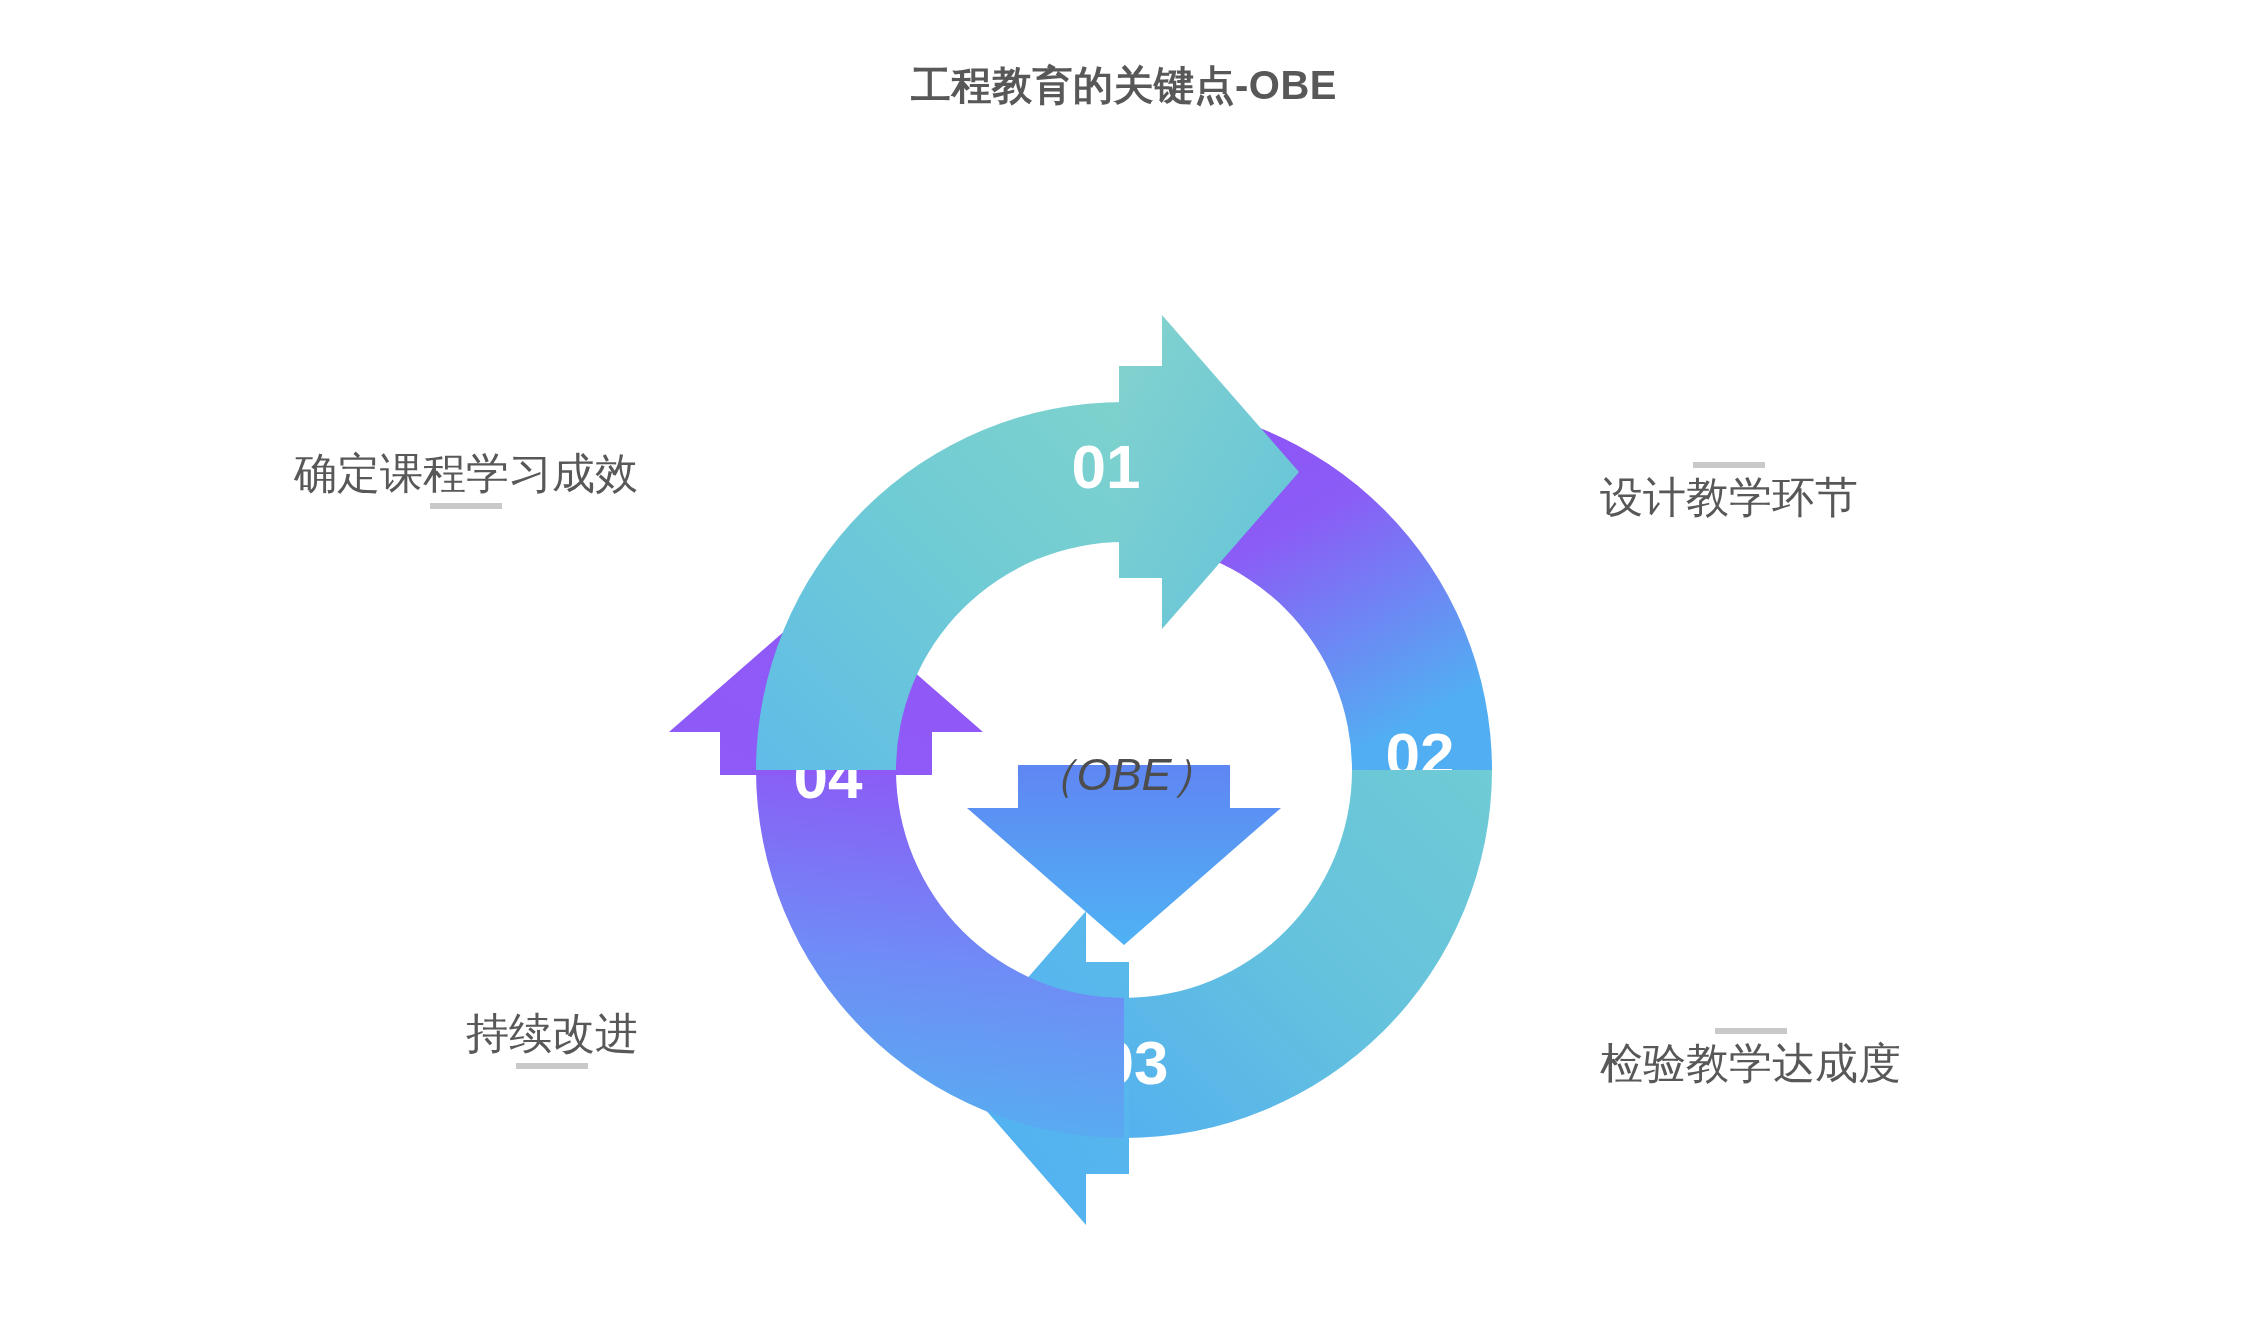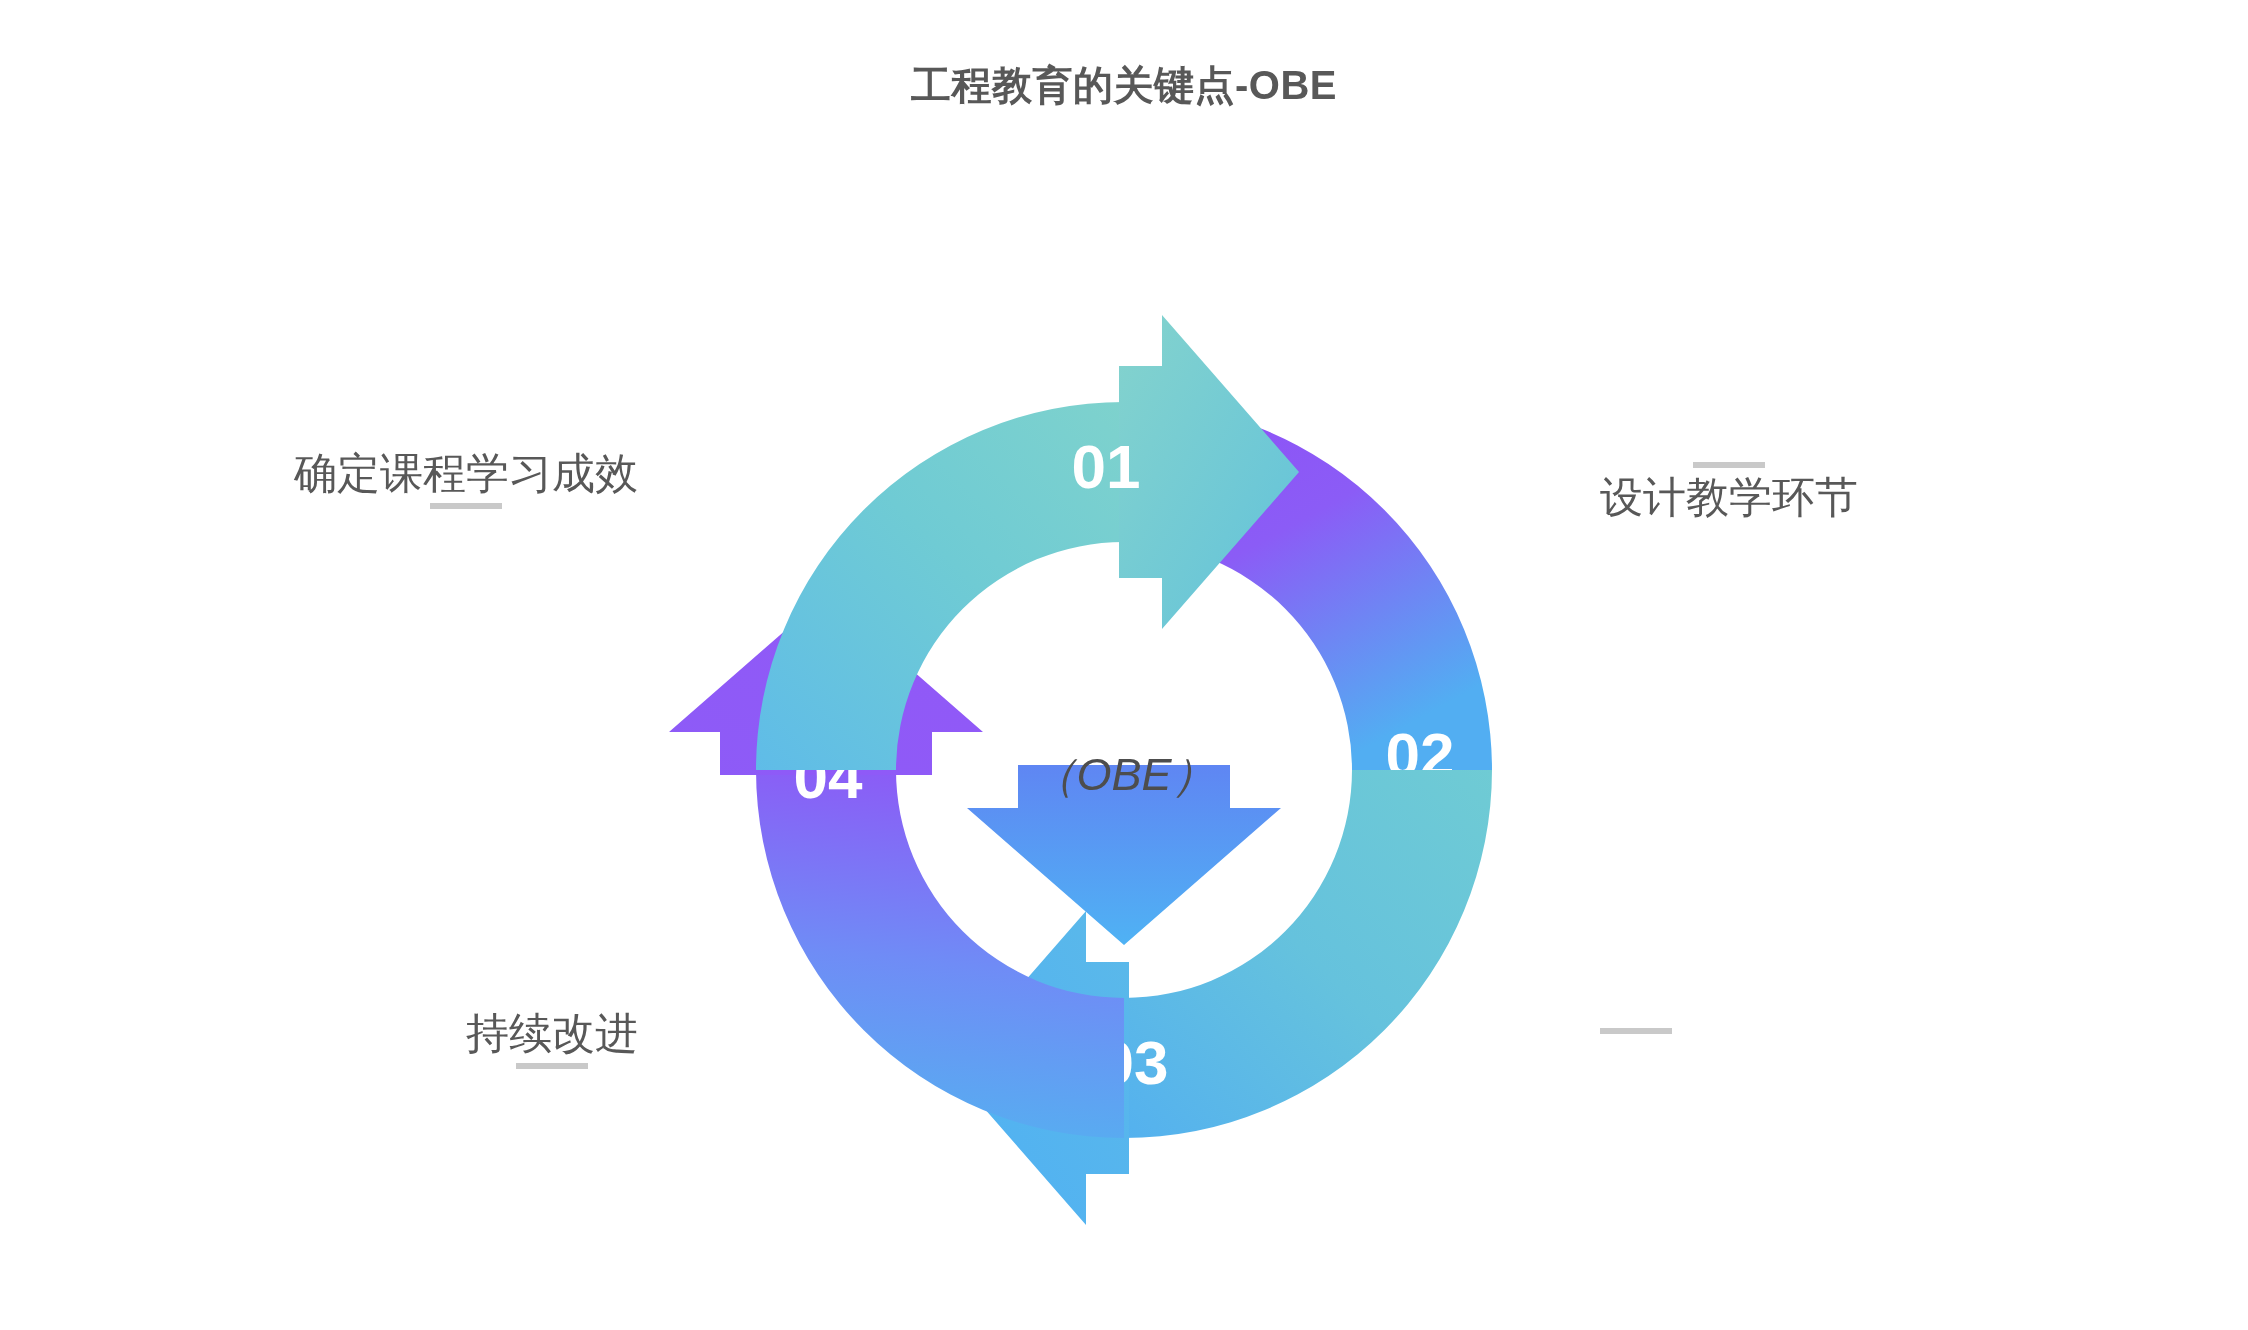--- a/index.html
+++ b/index.html
@@ -187,20 +187,21 @@
   <span class="dash"></span>
 </div>
 
 <div class="label" id="label-02">
   <span class="dash"></span>
   <span class="label-text">设计教学环节</span>
 </div>
 
 <div class="label" id="label-03">
   <span class="dash"></span>
+  <span class="label-text">检验教学达成度</span>
 </div>
 
 <div class="label" id="label-04">
   <span class="label-text">持续改进</span>
   <span class="dash"></span>
 </div>
 
 <div class="center-text">
   <span class="center-line2">（OBE）</span>
 </div>

